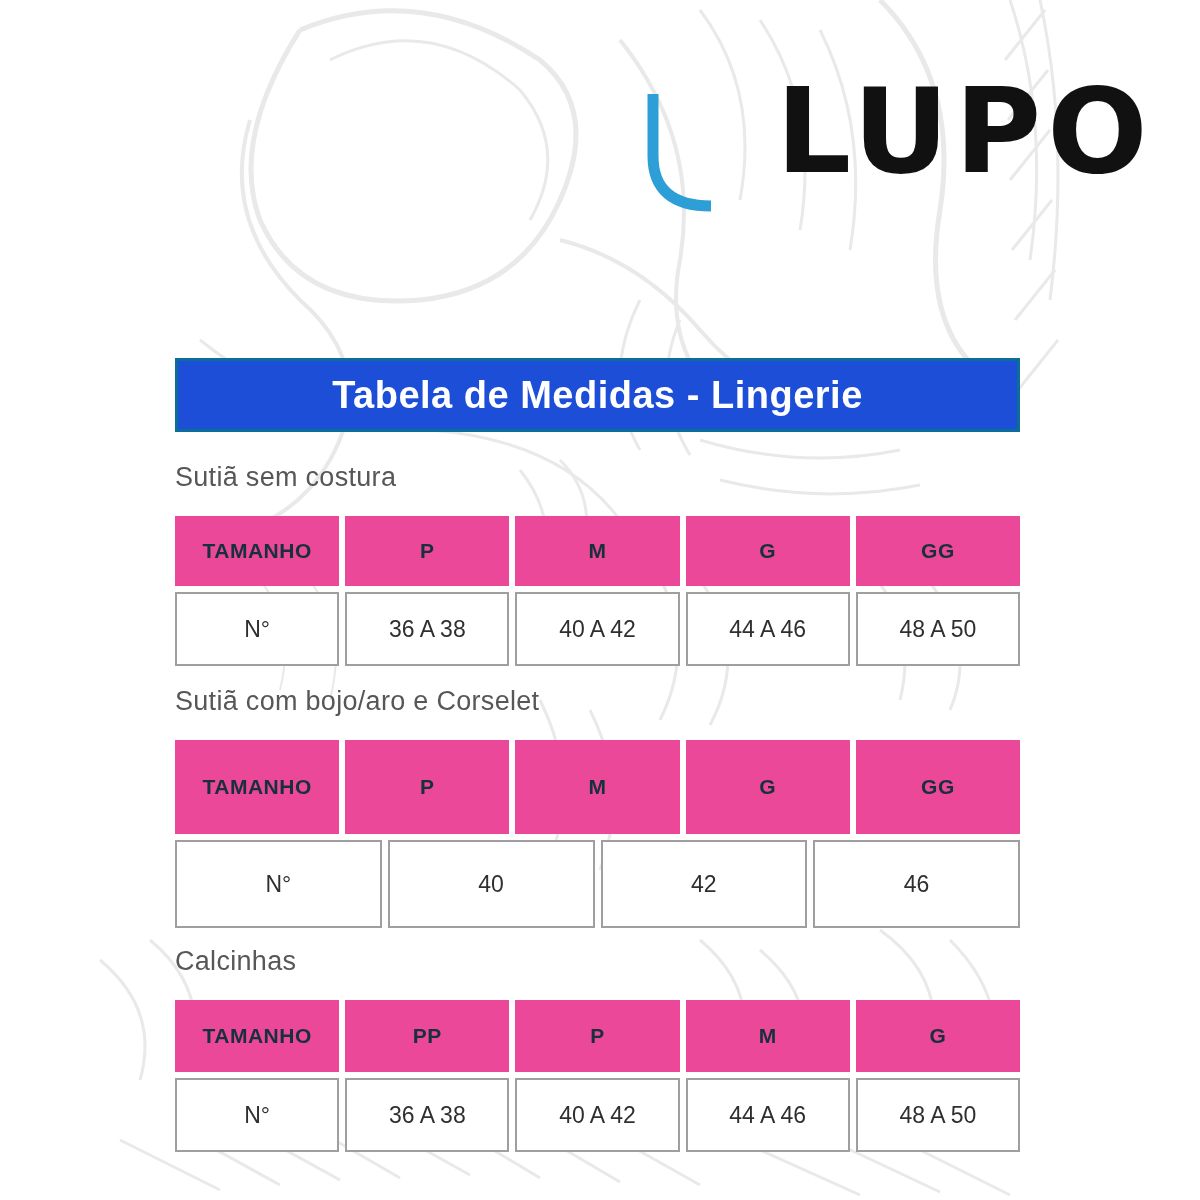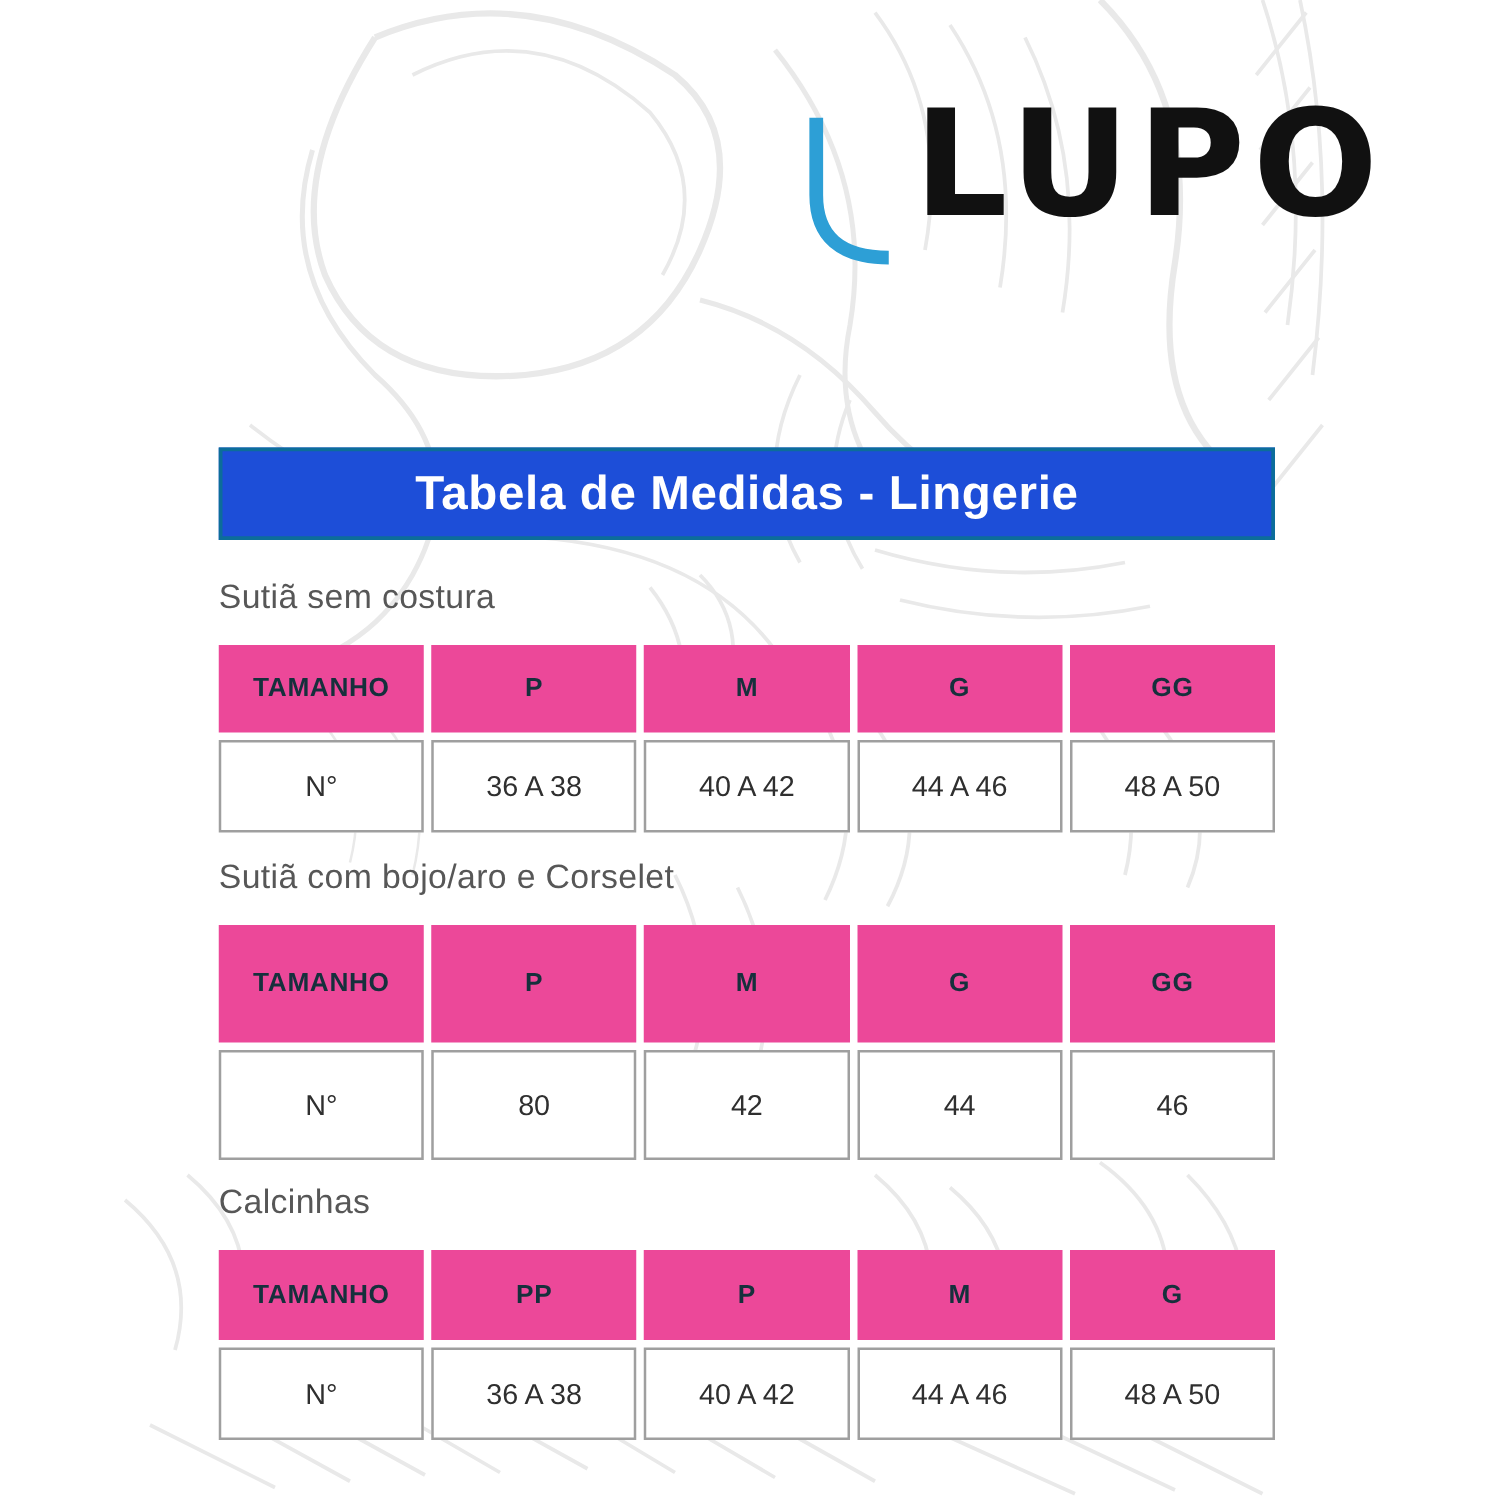--- a/index.html
+++ b/index.html
@@ -4,21 +4,21 @@
 <style>
   html,body{margin:0;padding:0;}
   body{
     width:1200px;height:1200px;position:relative;background:#ffffff;
     font-family:"Liberation Sans", sans-serif;overflow:hidden;
   }
   
   #bg-art{position:absolute;left:0;top:0;width:1200px;height:1200px;z-index:0;}
 
   
-  .logo{position:absolute;left:645px;top:72px;z-index:2;display:flex;align-items:flex-start;}
+  .logo{position:absolute;left:645px;top:72px;z-index:2;display:flex;align-items:flex-start;gap:45px;}
   .logo-swoosh{margin-top:22px;margin-right:6px;}
   .logo-text{
     font-family:"DejaVu Sans", sans-serif;font-weight:bold;color:#111111;
     font-size:118px;line-height:1;letter-spacing:6px;
   }
 
   
   .banner{
     position:absolute;left:175px;top:358px;width:845px;height:74px;z-index:2;
     background:#1d4ed8;border:3px solid #0c6d9a;box-sizing:border-box;
@@ -110,23 +110,22 @@
       <div class="tbl-label">Sutiã com bojo/aro e Corselet</div>
       <div class="row">
         <div class="cell hcell">TAMANHO</div>
         <div class="cell hcell">P</div>
         <div class="cell hcell">M</div>
         <div class="cell hcell">G</div>
         <div class="cell hcell">GG</div>
       </div>
       <div class="row">
         <div class="cell dcell">N°</div>
-        <div class="cell dcell">80</div>
+        <div class="cell dcell">40</div>
         <div class="cell dcell">42</div>
-        <div class="cell dcell">44</div>
         <div class="cell dcell">46</div>
       </div>
     </div>
     <div class="tbl t2">
       <div class="tbl-label">Calcinhas</div>
       <div class="row">
         <div class="cell hcell">TAMANHO</div>
         <div class="cell hcell">PP</div>
         <div class="cell hcell">P</div>
         <div class="cell hcell">M</div>

